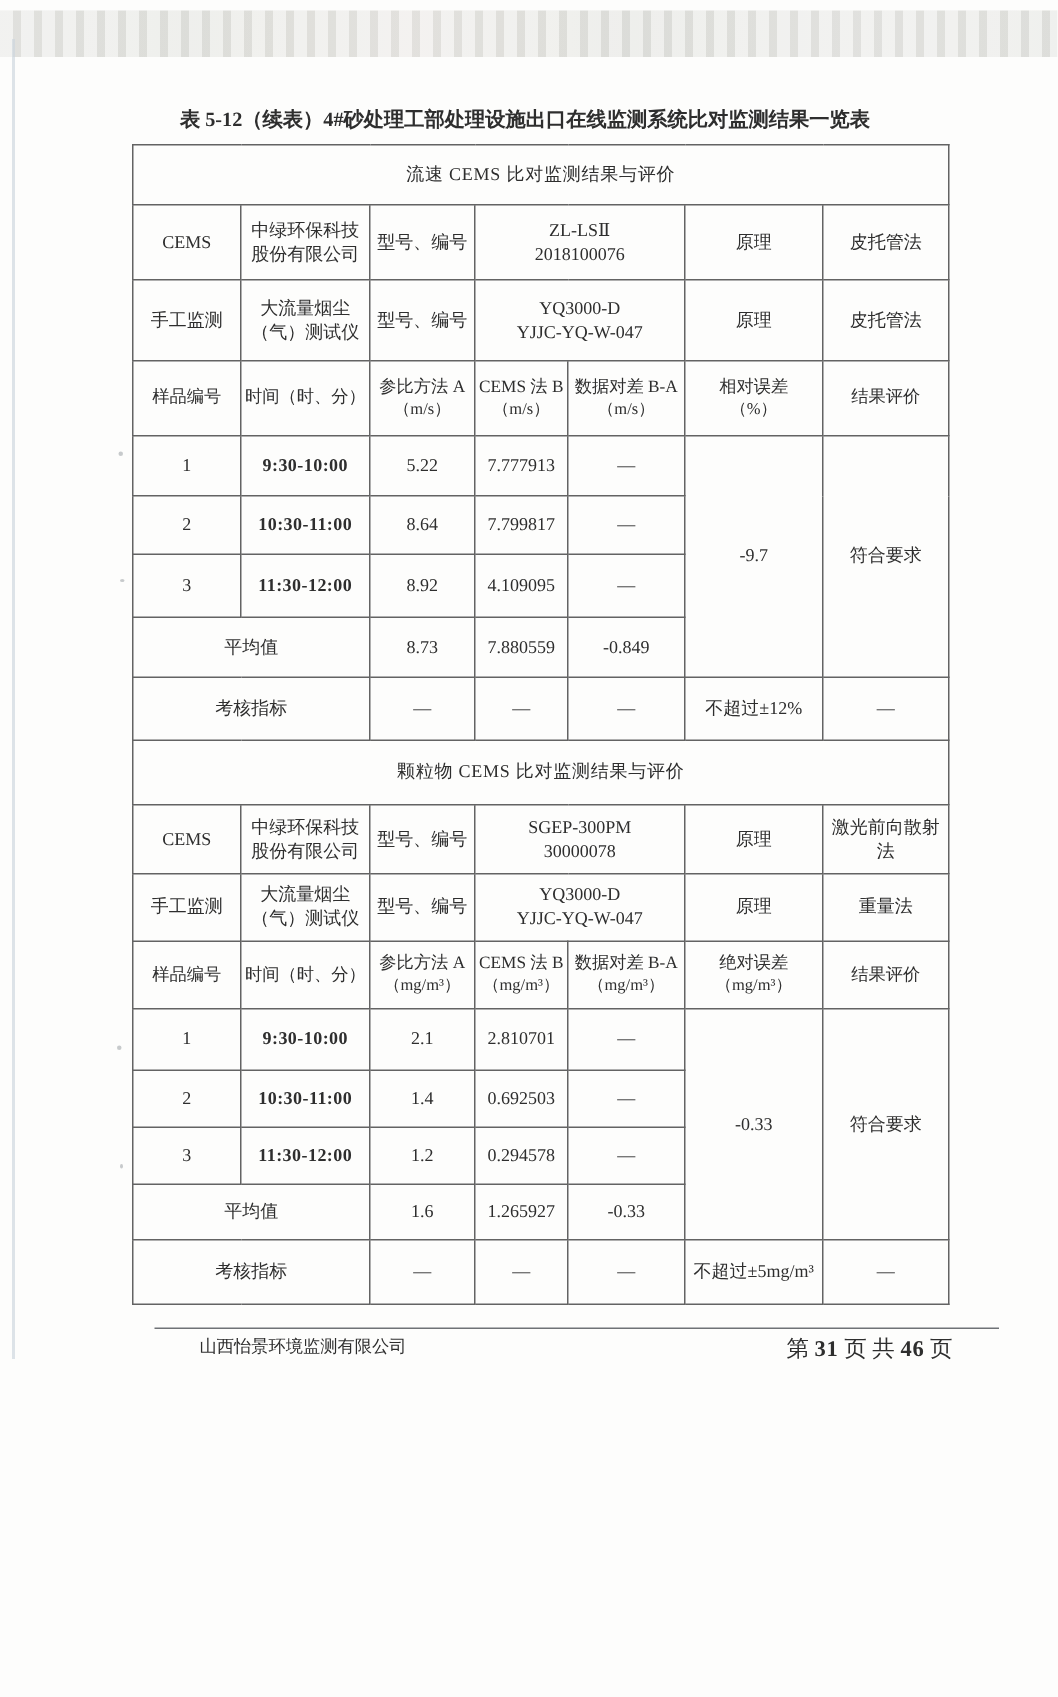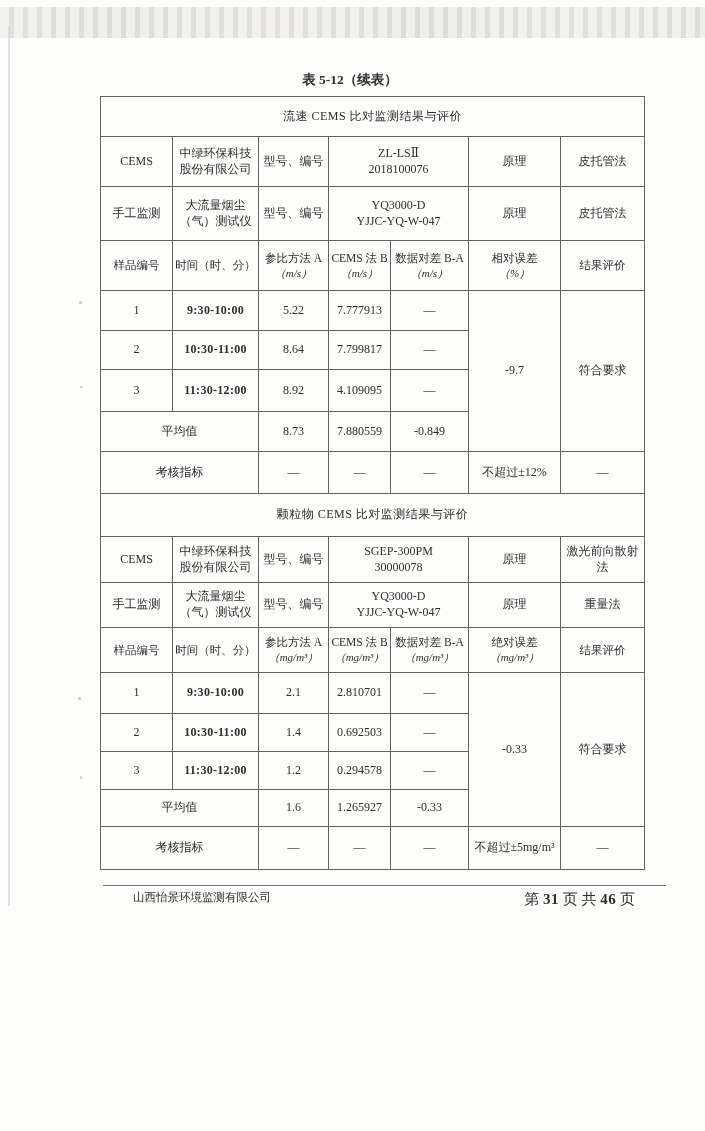--- a/index.html
+++ b/index.html
@@ -22,32 +22,32 @@
     position:absolute;left:8px;top:26px;height:880px;width:2px;
     background:#cdd6dd;opacity:.65;
   }
   .speck{position:absolute;background:#9aa0a4;border-radius:50%;opacity:.55;}
   .title-row{
     position:absolute;left:70px;top:71px;width:560px;
     display:flex;justify-content:center;
     font-weight:bold;font-size:13.5px;white-space:nowrap;
   }
   table.main{
-    position:absolute;left:100px;top:96px;width:544px;
+    position:absolute;left:88px;top:96px;width:544px;
     border-collapse:collapse;table-layout:fixed;
   }
   table.main td{
     border:1px solid #636363;
     text-align:center;vertical-align:middle;
     font-size:12px;line-height:1.3;padding:1px 2px;
     overflow:hidden;
   }
   td.sec{font-size:13px;letter-spacing:.5px;}
   .hl{font-size:11.5px;white-space:nowrap;}
-  .u{font-size:11px;white-space:nowrap;font-style:italic;}
+  .u{font-size:11px;white-space:nowrap;}
   td.t{font-weight:bold;letter-spacing:.3px;}
   td.nw{white-space:nowrap;font-size:11.5px;}
   .footline{
     position:absolute;left:103px;top:885px;width:563px;height:0;
     border-top:1.5px solid #6f7276;
   }
   .foot-company{position:absolute;left:105px;top:890px;font-size:11.5px;margin-left:28px;}
   .foot-page{position:absolute;top:890px;right:70px;font-size:15px;white-space:nowrap;}
   .foot-page b{font-weight:bold;letter-spacing:.5px;}
 </style>
@@ -56,20 +56,21 @@
 
 <div class="topband"></div>
 <div class="edgeline"></div>
 <div class="speck" style="left:79px;top:301px;width:3px;height:3px;"></div>
 <div class="speck" style="left:80px;top:386px;width:3px;height:2px;"></div>
 <div class="speck" style="left:78px;top:697px;width:3px;height:3px;"></div>
 <div class="speck" style="left:80px;top:776px;width:2px;height:3px;"></div>
 
 <div class="title-row">
   <span>表 5-12（续表）</span>
+  <span>4#砂处理工部处理设施出口在线监测系统比对监测结果一览表</span>
 </div>
 
 <table class="main">
   <colgroup>
     <col style="width:72px">
       <col style="width:86px">
       <col style="width:70px">
     <col style="width:62px">
       <col style="width:78px">
       <col style="width:92px">

